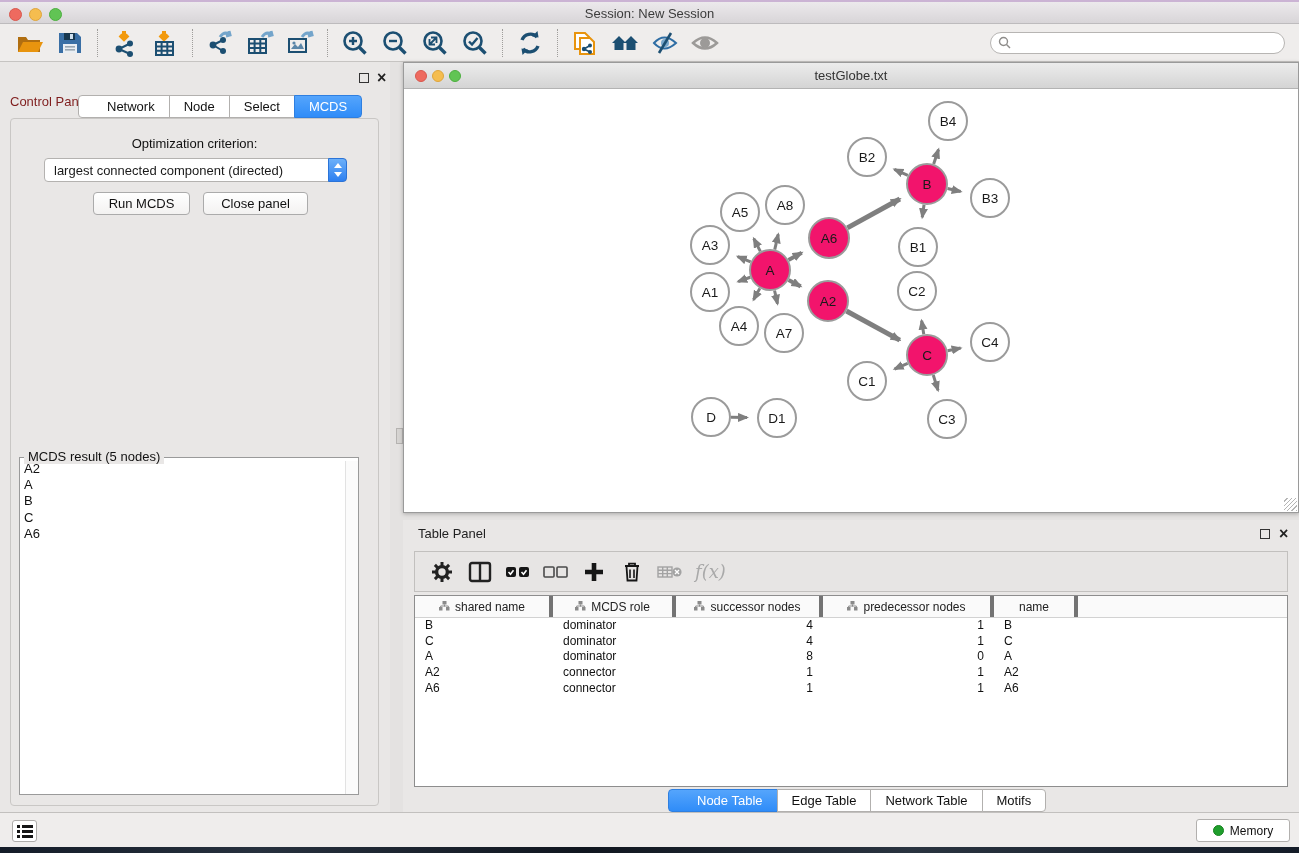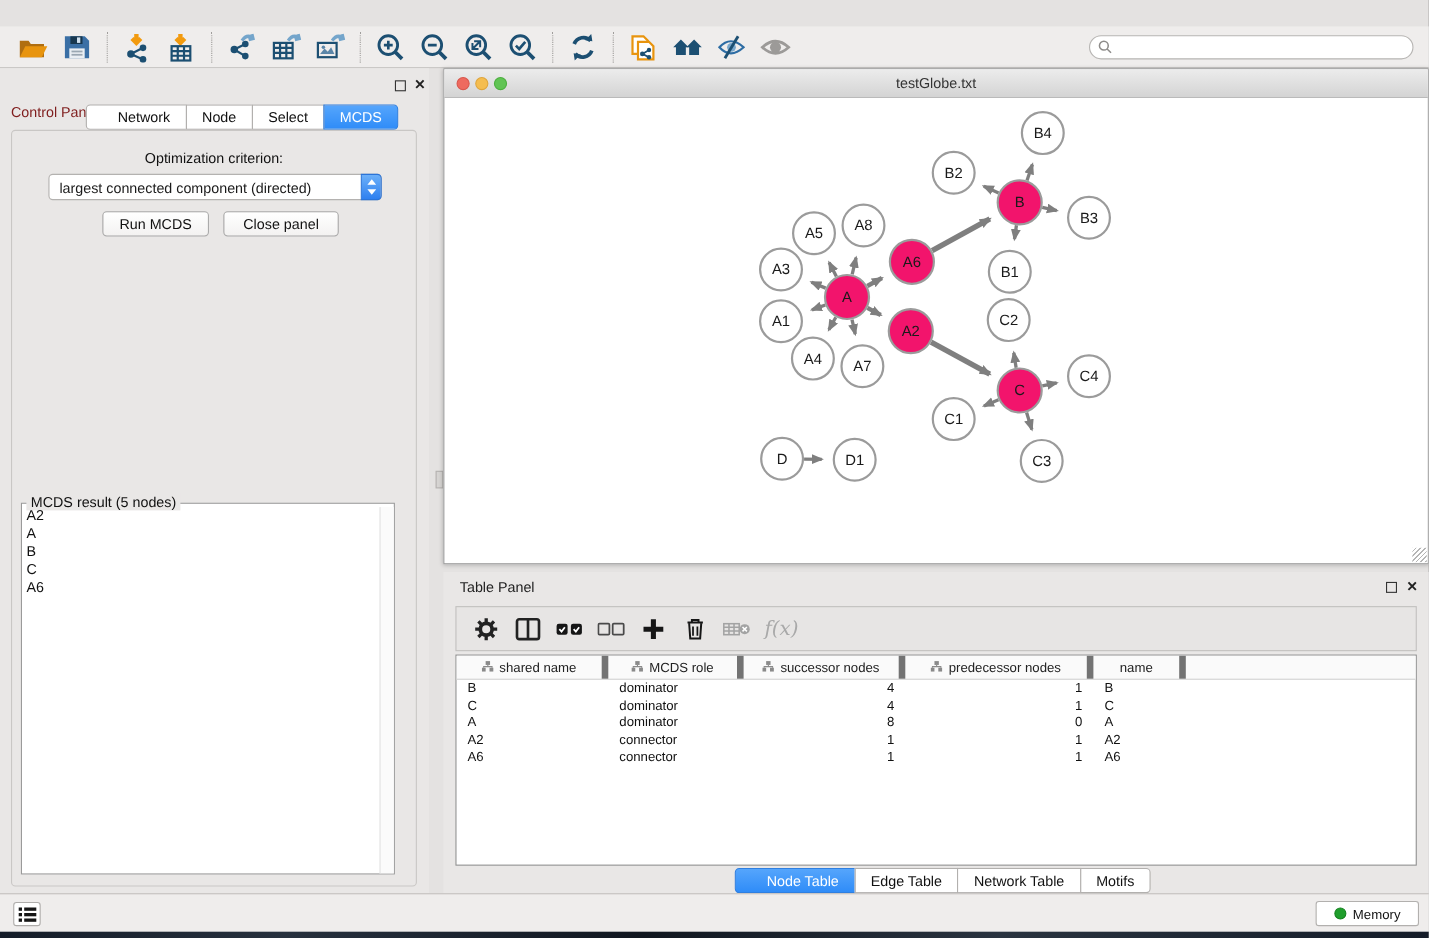--- a/index.html
+++ b/index.html
@@ -119,21 +119,21 @@
   .tp-icon { width:38px; height:34px; display:flex; align-items:center; justify-content:center; flex:0 0 auto; }
   #fx-label { font-size:18px; font-style:italic; color:#a9a9a9; font-family:"DejaVu Serif", serif; margin-left:6px; }
 
   #node-table {
     position:absolute; left:11px; top:75px; width:874px; height:192px;
     background:#fff; border:1px solid #8d8d8d; overflow:hidden;
   }
   #nt-header { display:flex; height:22px; background:#fafafa; border-bottom:1px solid #d2d2d2; }
   .nt-th {
     display:flex; align-items:center; justify-content:center; gap:5px;
-    font-size:12px; color:#222; border-right:6px solid #737373; overflow:hidden;
+    font-size:12px; color:#222; border-right:4px solid #737373; overflow:hidden;
   }
   .nt-th:last-child { border-right:none; }
   .nt-row { display:flex; height:15.7px; }
   .nt-td { font-size:12px; color:#111; line-height:15.7px; white-space:nowrap; overflow:hidden; }
   .al { text-align:left; padding-left:10px; } .ar { text-align:right; padding-right:10px; }
 
   #tp-tabs { position:absolute; left:265px; top:269px; }
 
   
   #status-bar { left:0; top:812px; width:1299px; height:46px; background:#efedec; border-top:1px solid #c2c0be; }
@@ -149,20 +149,26 @@
   }
   #memory-dot { width:11px; height:11px; border-radius:50%; background:#1f9e2c; border:1px solid #15831f; }
   #desktop-strip { left:0; top:847px; width:1299px; height:6px;
     background:linear-gradient(90deg,#141c28,#27313e 20%,#10161f 45%,#2a3440 70%,#141c28); }
 </style>
 </head>
 <body>
 
 <div id="app">
 
+  <div id="titlebar" class="abs">
+    <span class="tl red"></span>
+    <span class="tl yellow"></span>
+    <span class="tl green"></span>
+    <div class="title">Session: New Session</div>
+  </div>
 
   <div id="toolbar" class="abs">
     <span class="icon-btn">
       <svg width="28" height="24">
           <path d="M2 6 h8 l2 3 h12 v12 h-22 z" fill="#b06e10"></path>
           <path d="M2 21 l5 -10 h20 l-5 10 z" fill="#e8940e"></path>
         </svg>
     </span>
     <span class="icon-btn">
       <svg width="26" height="24">

